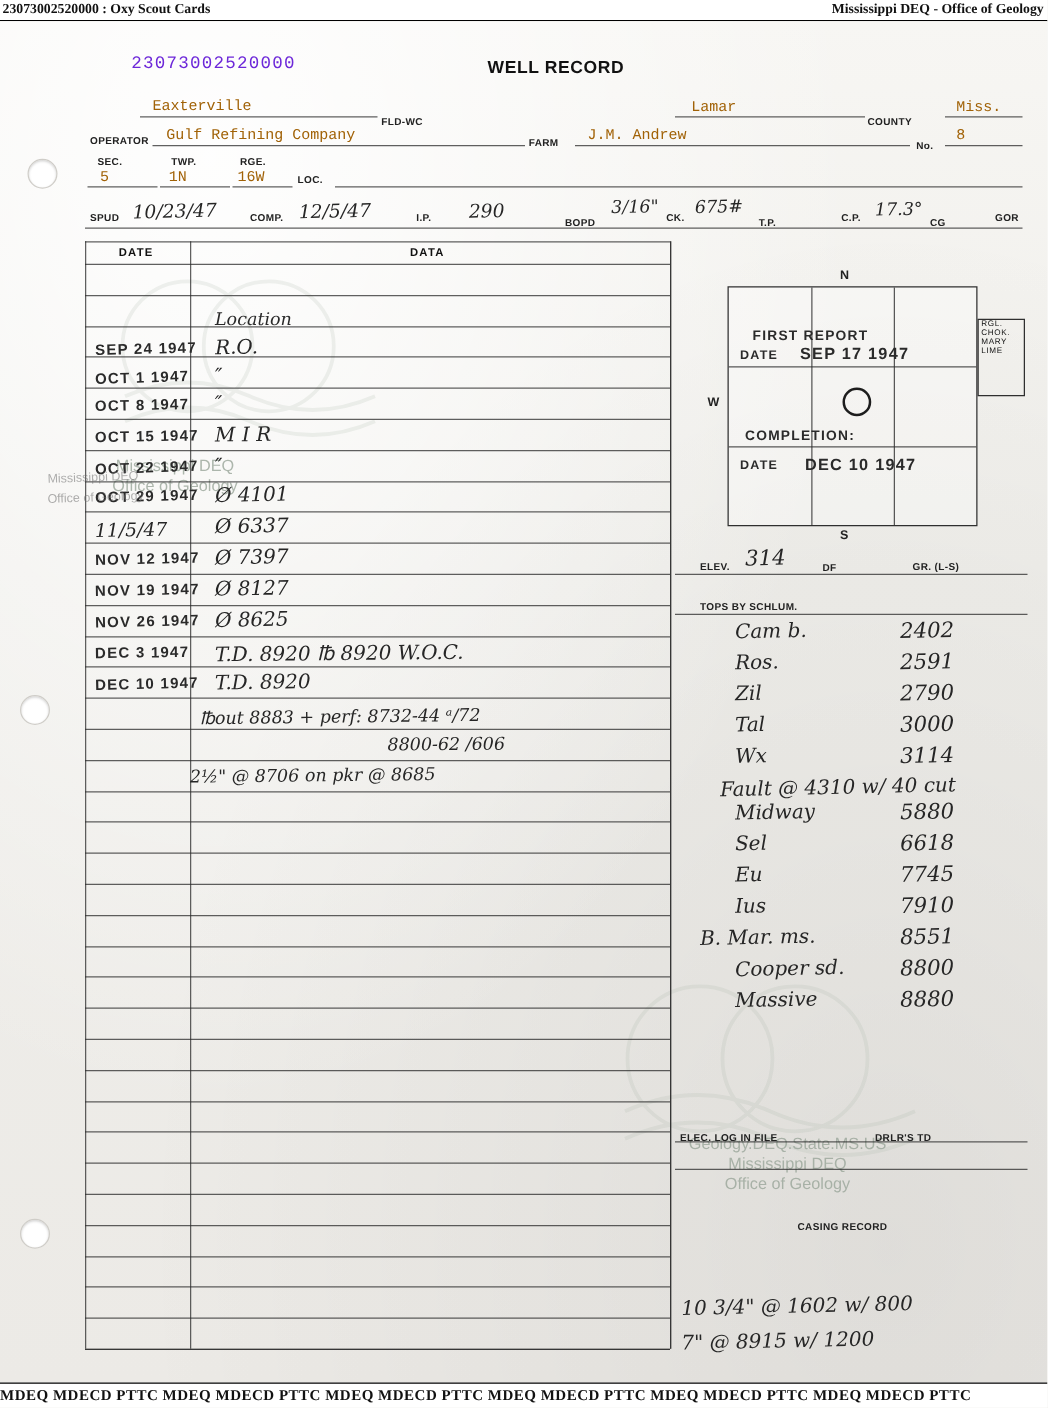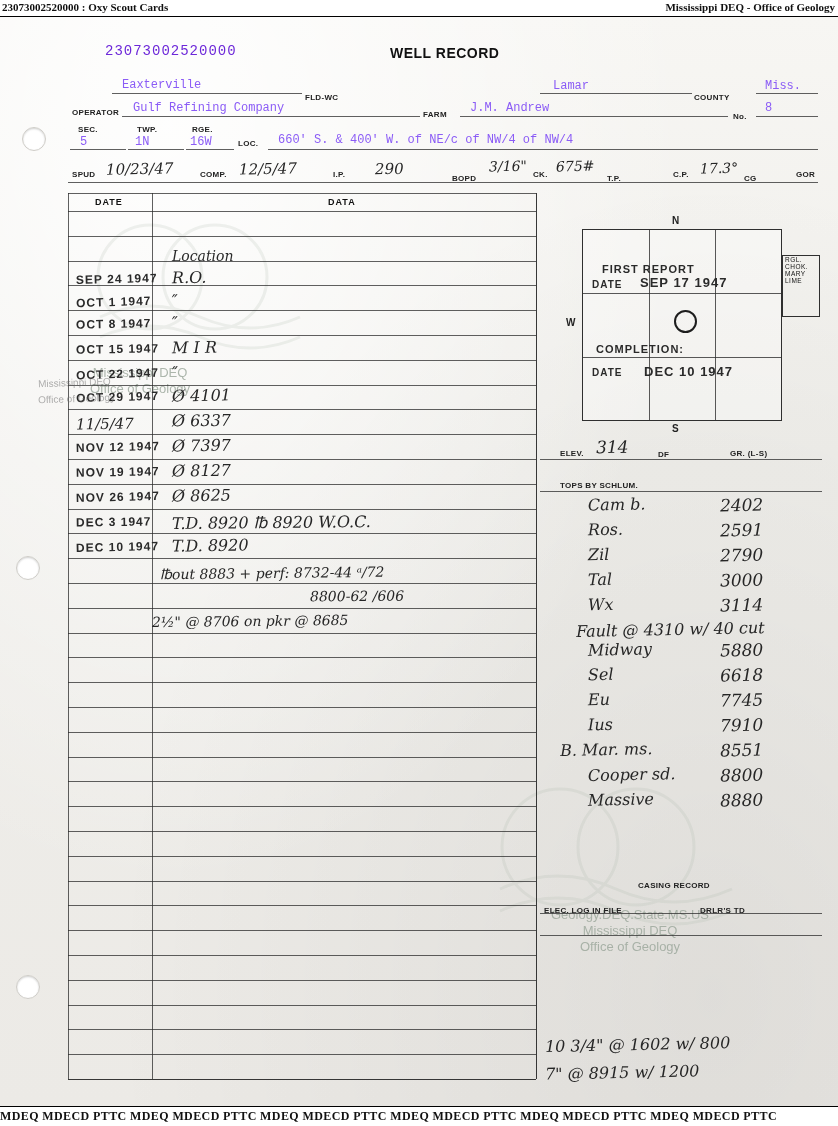--- a/index.html
+++ b/index.html
@@ -59,21 +59,21 @@
   }
   .barcode-num{
     position:absolute;left:40px;top:10px;font-family:"Liberation Mono",monospace;
     font-size:14px;letter-spacing:1px;color:#6d28d9;
   }
   .well-record{
     position:absolute;left:320px;top:12px;font-family:"Liberation Sans",sans-serif;
     font-weight:bold;font-size:14px;letter-spacing:.5px;
   }
   .lbl{font-family:"Liberation Sans",sans-serif;font-size:8px;font-weight:bold;letter-spacing:.3px;color:#222;}
-  .typed{font-family:"Liberation Mono",monospace;font-size:12px;color:#8b5cf6;}
+  .typed{font-family:"Liberation Mono",monospace;font-size:12px;color:#a16207;}
   .abs{position:absolute;}
   .rule{position:absolute;background:#2b2b2b;height:1px;opacity:.75;}
   .vrule{position:absolute;background:#2b2b2b;width:1px;opacity:.75;}
   
   .hw{
     font-family:"DejaVu Serif", serif;
     font-style:italic;
     color:#262626;
     transform:rotate(-1.2deg);
     white-space:nowrap;
@@ -156,21 +156,20 @@
   <div class="rule" style="left:460px;top:99px;width:268px;"></div>
   <div class="rule" style="left:756px;top:99px;width:62px;"></div>
 
   <div class="abs lbl" style="left:78px;top:108px;">SEC.</div>
   <div class="abs lbl" style="left:137px;top:108px;">TWP.</div>
   <div class="abs lbl" style="left:192px;top:108px;">RGE.</div>
   <div class="abs typed" style="left:80px;top:118px;">5</div>
   <div class="abs typed" style="left:135px;top:118px;">1N</div>
   <div class="abs typed" style="left:190px;top:118px;">16W</div>
   <div class="abs lbl" style="left:238px;top:122px;">LOC.</div>
-  <div class="abs typed" style="left:278px;top:116px;">660' S. &amp; 400' W. of NE/c of NW/4 of NW/4</div>
   <div class="rule" style="left:268px;top:132px;width:550px;"></div>
   <div class="rule" style="left:70px;top:132px;width:56px;"></div>
   <div class="rule" style="left:128px;top:132px;width:56px;"></div>
   <div class="rule" style="left:186px;top:132px;width:48px;"></div>
 
   <div class="abs lbl" style="left:72px;top:153px;">SPUD</div>
   <div class="abs hw" style="left:106px;top:143px;font-size:15px;">10/23/47</div>
   <div class="abs lbl" style="left:200px;top:153px;">COMP.</div>
   <div class="abs hw" style="left:239px;top:143px;font-size:15px;">12/5/47</div>
   <div class="abs lbl" style="left:333px;top:153px;">I.P.</div>
@@ -352,21 +351,21 @@
       </div>
       <div class="tops-row" style="left: 540px; top: 773px; width: 282px;">
         <span class="hw" style="position: absolute; left: 48px; top: 0px; font-size: 16px;">Massive</span>
         <span class="hw" style="position: absolute; left: 180px; top: 0px; font-size: 17px;">8880</span>
       </div>
     </div>
 
   <div class="rule" style="left:540px;top:896px;width:282px;"></div>
   <div class="abs lbl" style="left:544px;top:889px;">ELEC. LOG IN FILE</div>
   <div class="abs lbl" style="left:700px;top:889px;">DRLR'S TD</div>
-  <div class="abs lbl" style="left:626px;top:864px;padding-left:12px;">CASING RECORD</div>
+  <div class="abs lbl" style="left:626px;top:960px;padding-left:12px;">CASING RECORD</div>
   <div class="rule" style="left:540px;top:918px;width:282px;"></div>
   <div id="casing-entries">
       <div class="abs hw" style="left: 545px; top: 1018px; font-size: 16px;">10 3/4" @ 1602 w/ 800</div>
       <div class="abs hw" style="left: 545px; top: 1046px; font-size: 16px;">7" @ 8915 w/ 1200</div>
     </div>
 
   <div class="deq-stamp" style="left:38px;top:360px;">Mississippi DEQ</div>
   <div class="deq-stamp" style="left:38px;top:376px;">Office of Geology</div>
 
 </div>

